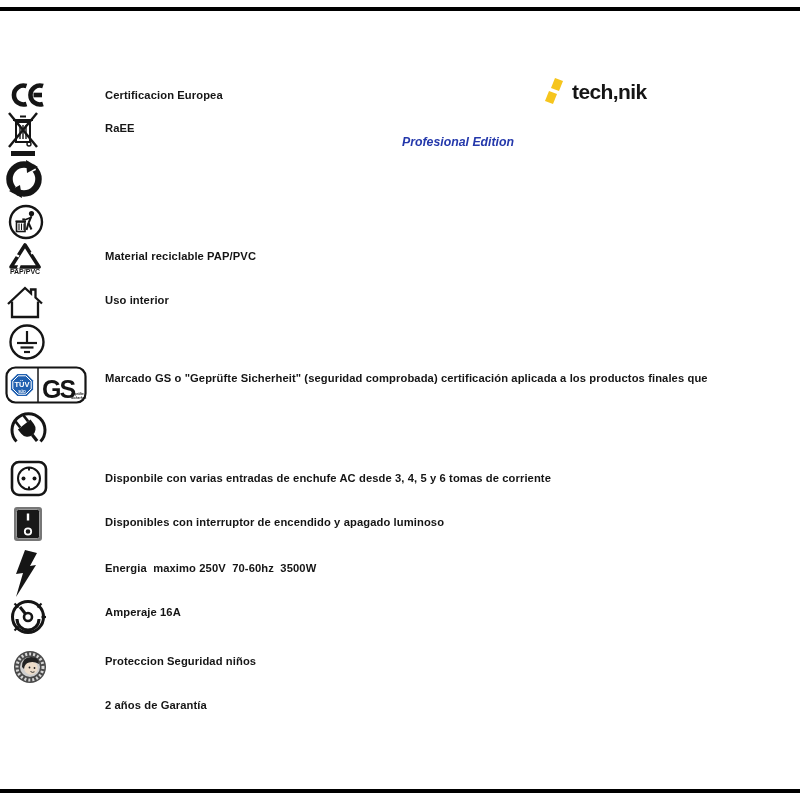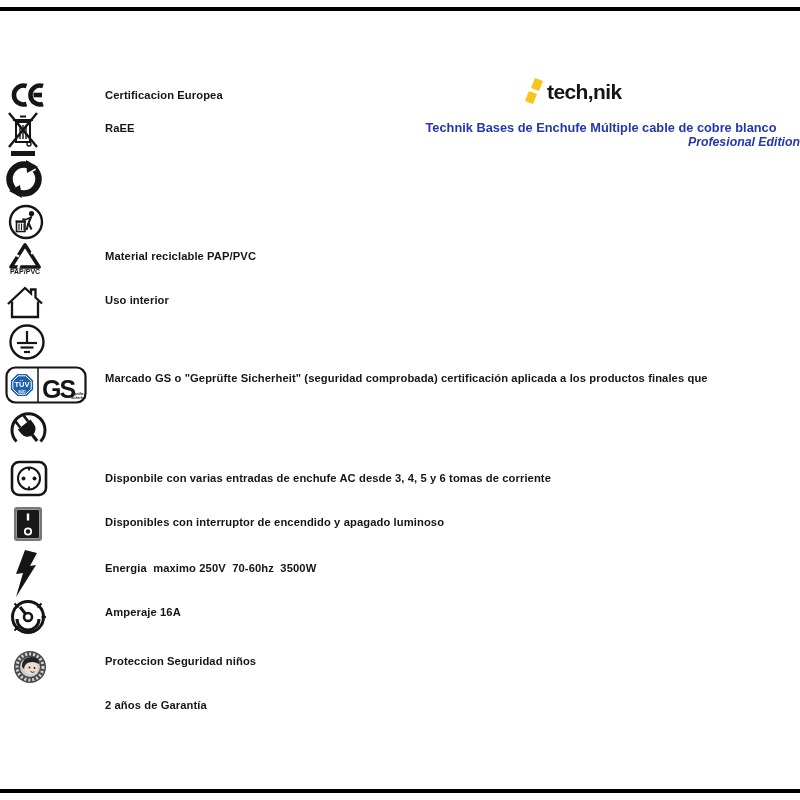--- a/index.html
+++ b/index.html
@@ -9,45 +9,44 @@
   .edge-top{top:7px;}
   .edge-bottom{top:789px;}
 
   .icon{position:absolute;}
 
   .lbl{position:absolute;left:105px;font-size:11.2px;font-weight:bold;color:#151515;
        line-height:14px;white-space:nowrap;letter-spacing:0.1px;}
   .lbl.pre{white-space:pre;}
   .lbl.block{white-space:normal;width:700px;}
 
-  .logo{position:absolute;left:525px;top:78px;display:flex;align-items:flex-start;}
+  .logo{position:absolute;left:545px;top:78px;display:flex;align-items:flex-start;gap:5px;}
   .logo-text{font-size:21px;font-weight:bold;color:#151515;letter-spacing:-0.6px;line-height:28px;}
   .brand-title{position:absolute;left:402px;top:120px;width:398px;text-align:center;
                color:#2438ab;font-weight:bold;font-size:12.8px;line-height:15px;}
-  .brand-sub{position:absolute;left:402px;top:135px;width:398px;text-align:right;
+  .brand-sub{position:absolute;left:402px;top:135px;width:398px;text-align:left;
              color:#2438ab;font-weight:bold;font-style:italic;font-size:12.3px;line-height:15px;}
   .pap{position:absolute;left:2px;top:268px;width:46px;text-align:center;
        font-size:7px;font-weight:bold;color:#151515;letter-spacing:0;}
 </style>
 </head>
 <body>
 
 <div class="sheet">
 
   <div class="edge-bar edge-top"></div>
   <div class="edge-bar edge-bottom"></div>
 
   <div class="logo">
     <svg width="22" height="28" viewBox="0 0 22 28">
       <polygon points="10,0 18,3 14,13 6,10" fill="#f6c51d"></polygon>
       <polygon points="4,13 12,16 8,26 0,23" fill="#f6c51d"></polygon>
     </svg>
     <span class="logo-text">tech,nik</span>
   </div>
-  <div class="brand-title">Technik Bases de Enchufe Múltiple cable de cobre blanco</div>
   <div class="brand-sub">Profesional Edition</div>
 
   <svg class="icon" style="left:8px;top:83px" width="36" height="24" viewBox="0 0 36 24">
     <path d="M18.5 3 A 9.5 9.5 0 1 0 18.5 21" fill="none" stroke="#151515" stroke-width="4.6"></path>
     <path d="M35 3 A 9.5 9.5 0 1 0 35 21" fill="none" stroke="#151515" stroke-width="4.6"></path>
     <line x1="25.5" y1="12" x2="34" y2="12" stroke="#151515" stroke-width="4.6"></line>
   </svg>
 
   <svg class="icon" style="left:8px;top:111px" width="30" height="46" viewBox="0 0 30 46">
     <rect x="8" y="11" width="14" height="20" fill="none" stroke="#151515" stroke-width="2"></rect>

